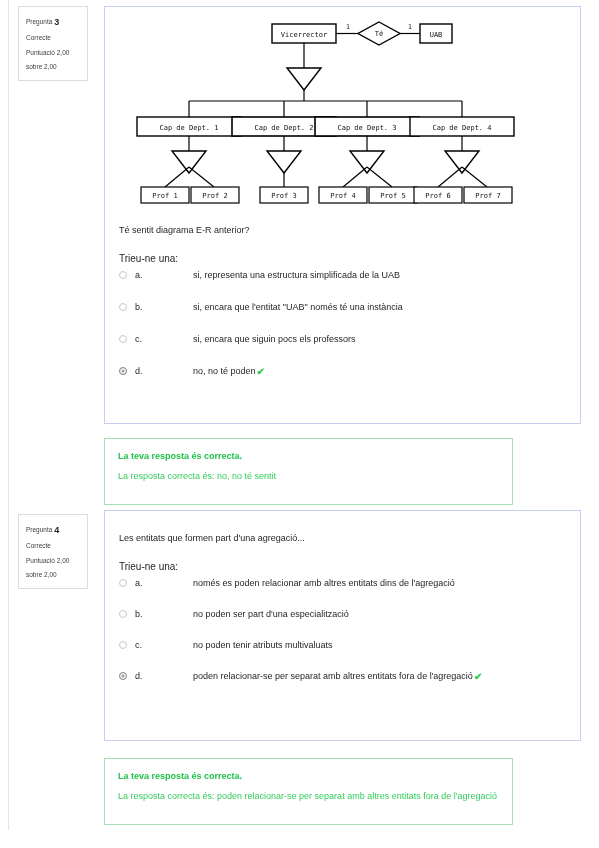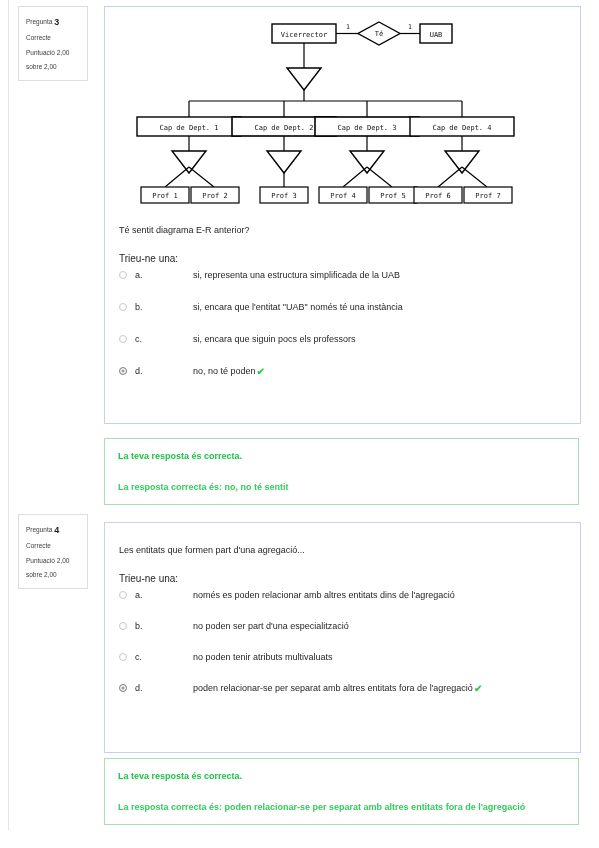--- a/index.html
+++ b/index.html
@@ -89,34 +89,33 @@
     color: #2ecc4a;
     font-size: 10px;
     font-weight: bold;
     margin-left: 1px;
     vertical-align: -1px;
   }
 
   
   .qfeedback {
     position: absolute;
-    left: 104px; width: 475px;
+    left: 104px; width: 409px;
     border: 1px solid #a9e0b2;
     background: #fff;
     padding: 10px 12px 13px 12px;
   }
   .fb-title {
     font-size: 9px; font-weight: bold;
     color: #1fc24a; margin: 2px 0 0 1px;
   }
   .fb-body {
     font-size: 9px;
     color: #35cc5c;
-    margin: 21px 0 0 1px;
-    font-weight: bold;
+    margin: 10px 0 0 1px;
   }
 
   
   .diagram { position: absolute; left: 0; top: 0; }
 </style>
 </head>
 <body>
 
 <div class="page">
 
@@ -258,21 +257,21 @@
     <div class="qinfo" style="top:514px;">
       <div class="row">
         <span>Pregunta</span>
         <span class="num">4</span>
       </div>
       <div class="row state">Correcte</div>
       <div class="row grade">Puntuació 2,00</div>
       <div class="row grade">sobre 2,00</div>
     </div>
 
-    <div class="qmain" style="top:522px; height:231px;">
+    <div class="qmain" style="top:510px; height:231px;">
       <div class="qtext">Les entitats que formen part d'una agregació...</div>
       <div class="choose">Trieu-ne una:</div>
 
       <ul class="answers">
         <li class="ansrow tight">
           <span class="radio"></span>
           <span class="ansletter">a.</span>
           <span class="anstext">només es poden relacionar amb altres entitats dins de l'agregació</span>
         </li>
         <li class="ansrow tight">

